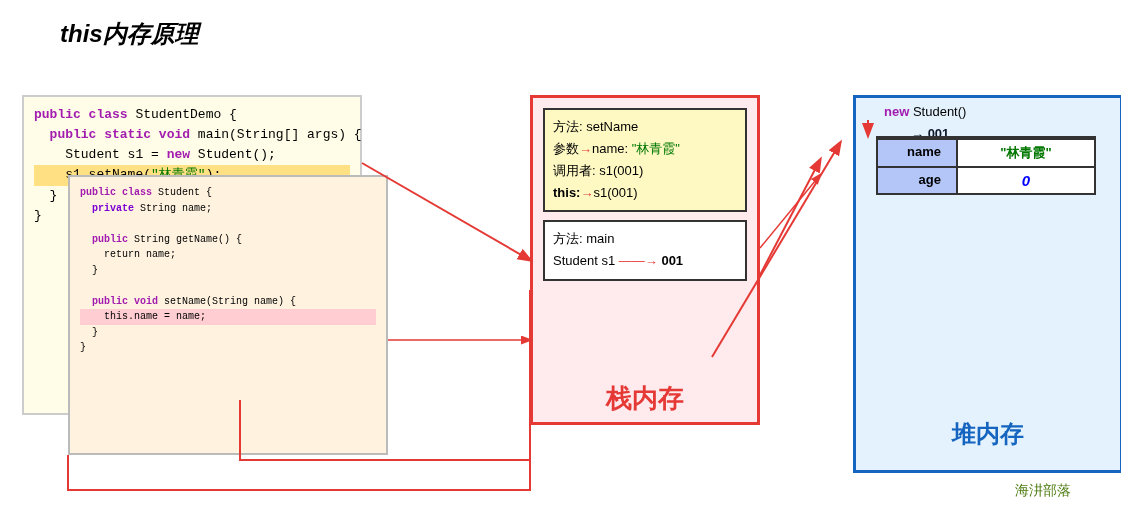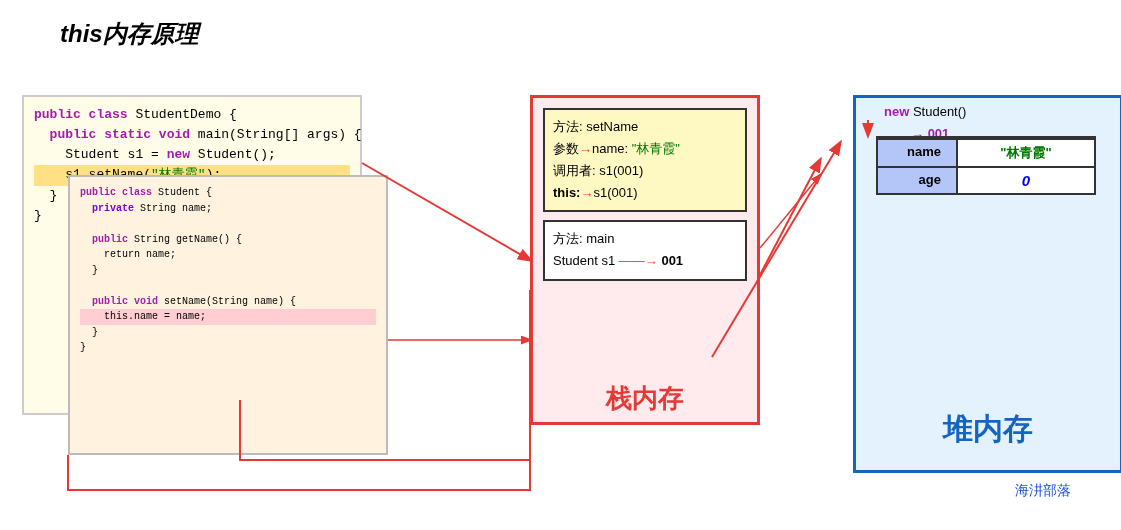--- a/index.html
+++ b/index.html
@@ -113,21 +113,21 @@
       background: #e3f2fd;
       border: 3px solid #1565c0;
       z-index: 3;
     }
 
     .heap-label {
       position: absolute;
       bottom: 20px;
       left: 50%;
       transform: translateX(-50%);
-      font-size: 30px;
+      font-size: 24px;
       font-weight: bold;
       color: #1565c0;
       font-family: Arial, sans-serif;
       white-space: nowrap;
     }
 
     .heap-obj {
       position: absolute;
       top: 38px;
       left: 20px;
@@ -179,21 +179,21 @@
       pointer-events: none;
       z-index: 10;
     }
 
     
     .watermark {
       position: absolute;
       bottom: 30px;
       right: 50px;
       font-size: 14px;
-      color: #1d4ed8;
+      color: #4d7c0f;
       font-family: Arial, sans-serif;
     }
 
     .arrow-red { stroke: #e53935; stroke-width: 2; fill: none; }
   </style>
 </head>
 <body>
 
 <div class="page-title">
   <span>this</span><span>内存原理</span>
@@ -235,21 +235,21 @@
   </div>
   <div class="stack-label">栈内存</div>
 </div>
 
 <div class="heap-panel">
 
   <div style="position:absolute;top:6px;left:28px;font-size:13px;font-family:Arial,sans-serif;">
     <span class="kw-blue">new</span> Student()
   </div>
 
-  <div style="position:absolute;top:28px;left:55px;font-size:13px;font-weight:bold;color:#a21caf;font-family:Arial,sans-serif;">→ <strong>001</strong></div>
+  <div style="position:absolute;top:28px;left:55px;font-size:13px;font-weight:bold;color:#0f172a;font-family:Arial,sans-serif;">→ <strong>001</strong></div>
 
   <div class="heap-obj">
     <div class="heap-obj-row">
       <div class="heap-obj-field">name</div>
       <div class="heap-obj-value"><span class="str-green">"林青霞"</span></div>
     </div>
     <div class="heap-obj-row">
       <div class="heap-obj-field">age</div>
       <div class="heap-obj-value"><span class="heap-obj-value-blue">0</span></div>
     </div>

